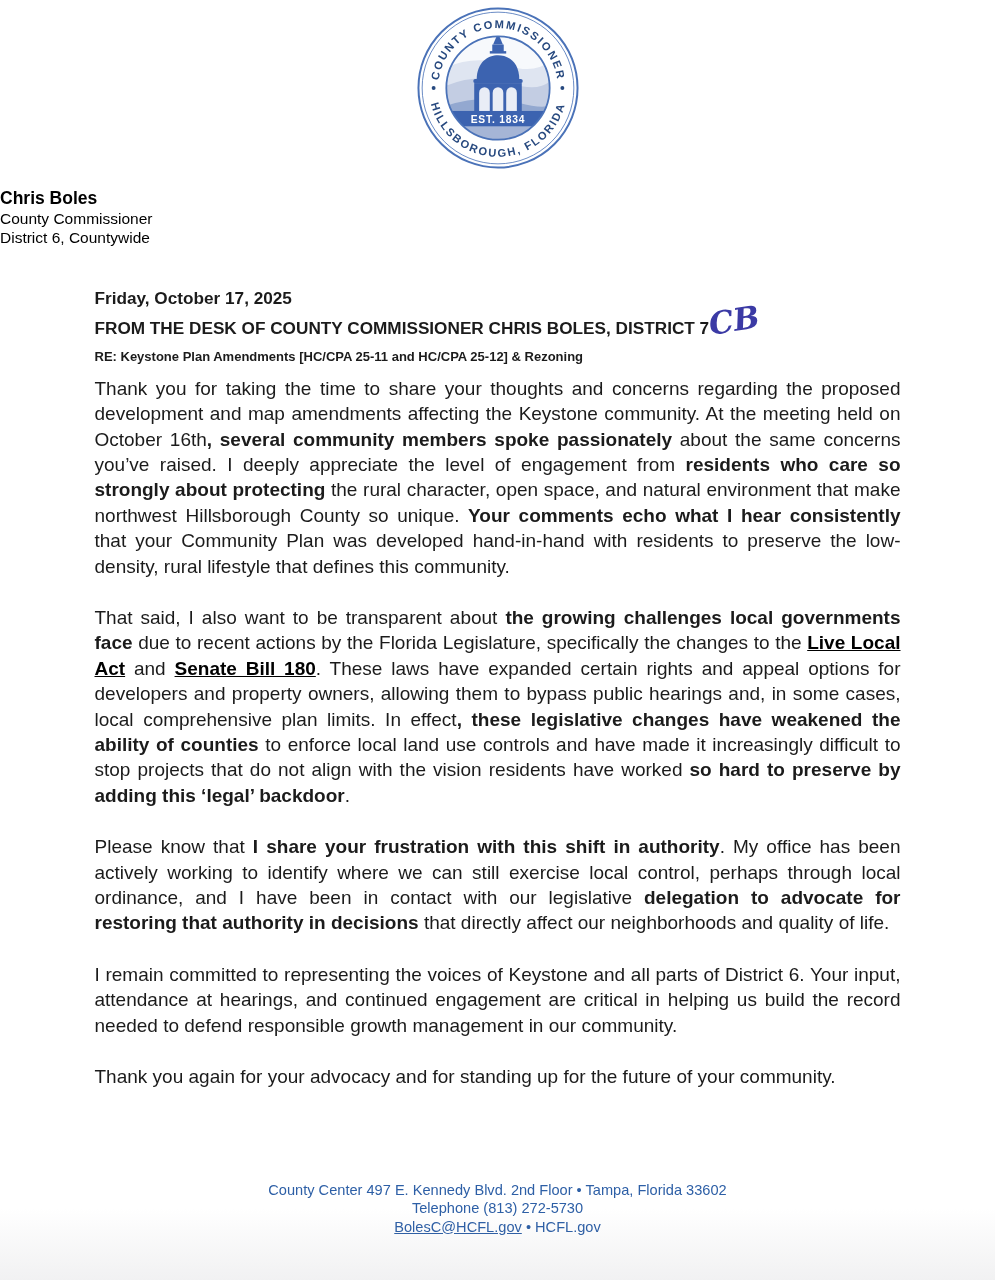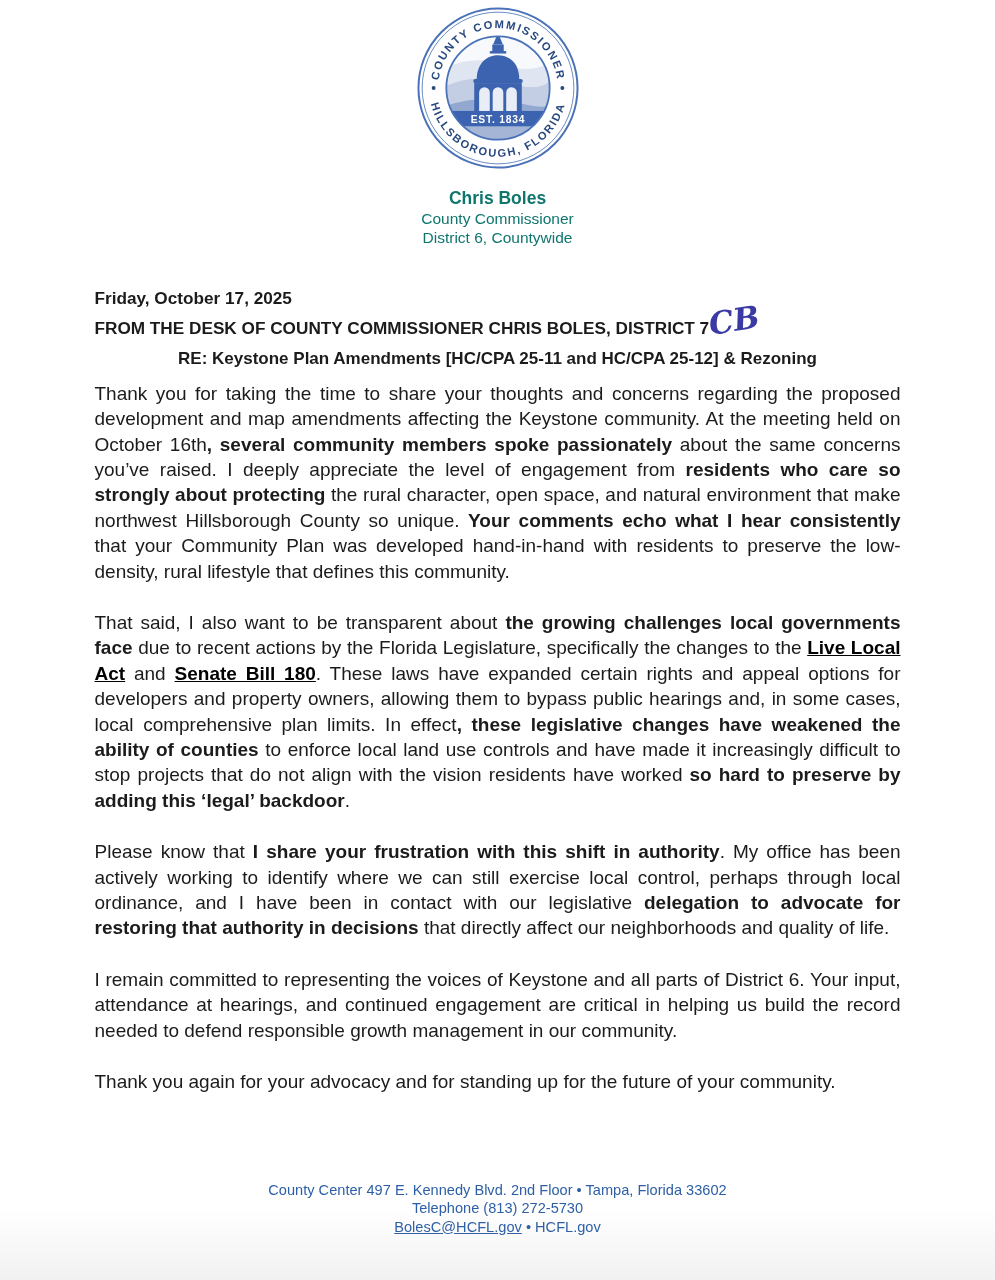--- a/index.html
+++ b/index.html
@@ -11,27 +11,27 @@
     display:flex; flex-direction:column;
     position:relative; overflow:hidden;
   }
   body::after {
     content:""; position:absolute; left:0; right:0; bottom:0; height:72px;
     background:linear-gradient(180deg, rgba(120,120,130,0) 0%, rgba(120,120,130,0.10) 100%);
     pointer-events:none;
   }
   .seal-wrap { margin-top:6px; display:flex; justify-content:center; }
   .seal { width:164px; height:164px; }
-  .name-block { text-align:center; margin-top:18px; color:#0f766e; }
+  .name-block { text-align:left; margin-top:18px; color:#000000; }
   .name-block .name { font-size:17.5px; font-weight:700; line-height:1.25; }
   .name-block .line { font-size:15.5px; line-height:1.22; }
   .letter { width:806px; margin:0 auto; }
   .date-line { margin-top:40px; font-size:17.2px; font-weight:700; }
   .from-line { margin-top:9px; font-size:17.2px; font-weight:700; white-space:nowrap; }
-  .re-line { margin-top:10px; font-size:17px; font-weight:700;text-align:center; }
+  .re-line { margin-top:10px; font-size:13px; font-weight:700; }
   .sig {
     font-family:"DejaVu Serif", serif; font-style:italic; font-weight:700;
     font-size:31px; color:#3b3aa5; display:inline-block;
     transform:rotate(-9deg) translateY(-9px); margin-left:1px; line-height:0;
     vertical-align:middle;
   }
   .paras { margin-top:12px; }
   .paras p {
     font-size:19px; line-height:25.4px; text-align:justify;
     margin-bottom:26px; color:#1b1b1b;

